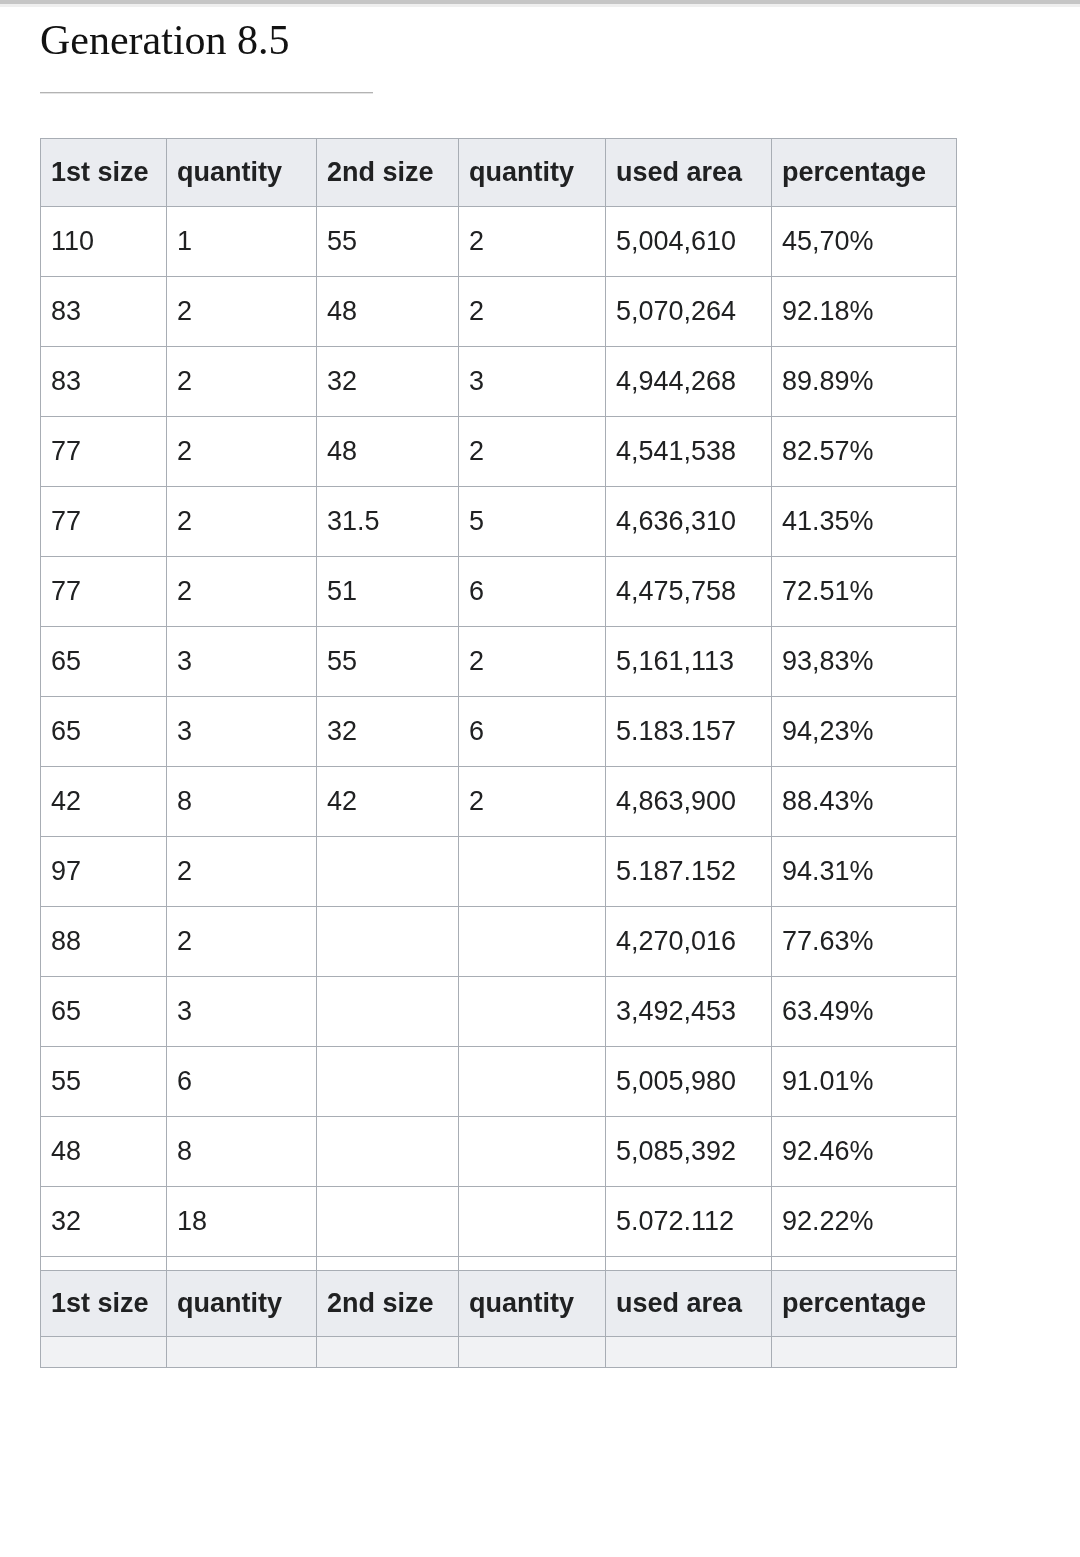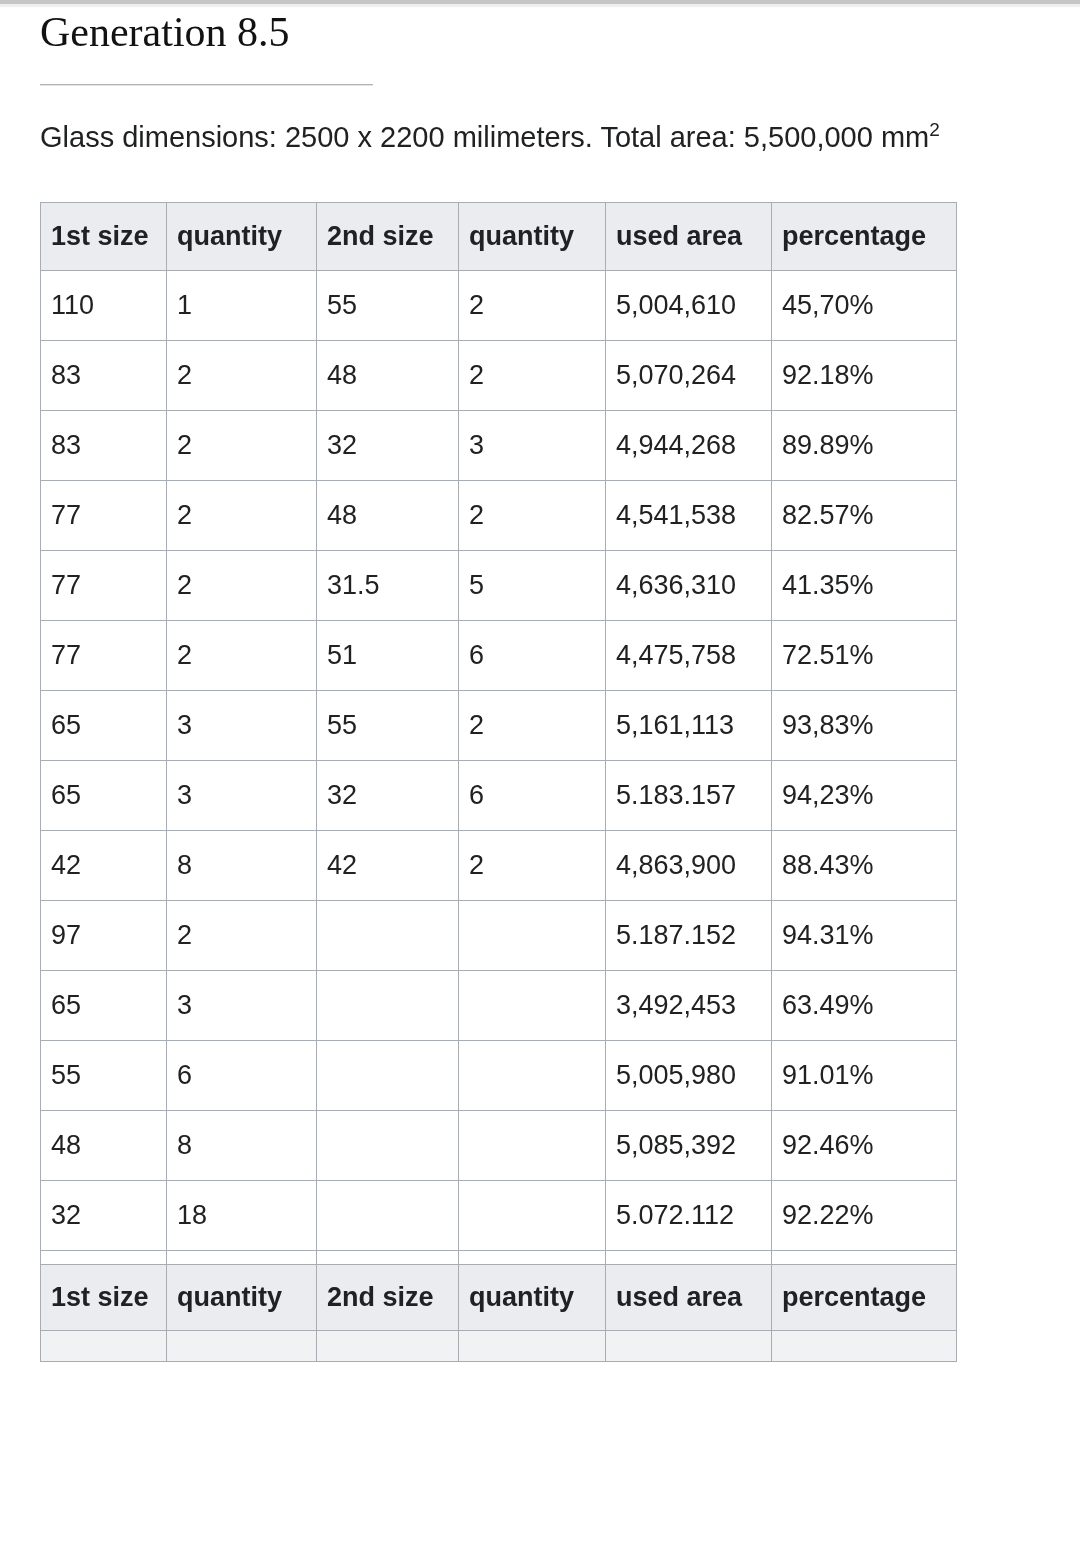--- a/index.html
+++ b/index.html
@@ -10,20 +10,21 @@
     font-family: "Liberation Sans", sans-serif;
     color: #202122;
   }
   
   .top-strip {
     width: 100%; height: 7px;
     background: linear-gradient(#c6c6c6 0 4px, #efefef 4px 100%);
   }
   .content { margin-left: 40px; margin-right: 40px; }
   h1.page-title {
+    margin-top: 8px;
     font-family: "Liberation Serif", serif;
     font-weight: 400;
     font-size: 42px;
     line-height: 50px;
     color: #121212;
   }
   .title-underline {
     margin-top: 27px;
     width: 333px; height: 2px;
     background: linear-gradient(#b3b3b3 0 1px, #e4e4e4 1px 2px);
@@ -69,21 +70,20 @@
 <body>
 
 <div class="top-strip"></div>
 
 <div class="content">
 
   <h1 class="page-title">Generation 8.5</h1>
 
   <div class="title-underline"></div>
 
-  <p class="subtitle"><span>Glass dimensions: 2500 x 2200 milimeters. Total area: 5,500,000 mm</span><sup>2</sup></p>
 
   <table class="size-table">
     <colgroup>
       <col style="width:126px">
       <col style="width:150px">
       <col style="width:142px">
       <col style="width:147px">
       <col style="width:166px">
       <col style="width:185px">
     </colgroup>
@@ -172,20 +172,28 @@
         </tr>
         <tr>
           <td>97</td>
           <td>2</td>
           <td></td>
           <td></td>
           <td>5.187.152</td>
           <td>94.31%</td>
         </tr>
         <tr>
+          <td>88</td>
+          <td>2</td>
+          <td></td>
+          <td></td>
+          <td>4,270,016</td>
+          <td>77.63%</td>
+        </tr>
+        <tr>
           <td>65</td>
           <td>3</td>
           <td></td>
           <td></td>
           <td>3,492,453</td>
           <td>63.49%</td>
         </tr>
         <tr>
           <td>55</td>
           <td>6</td>

